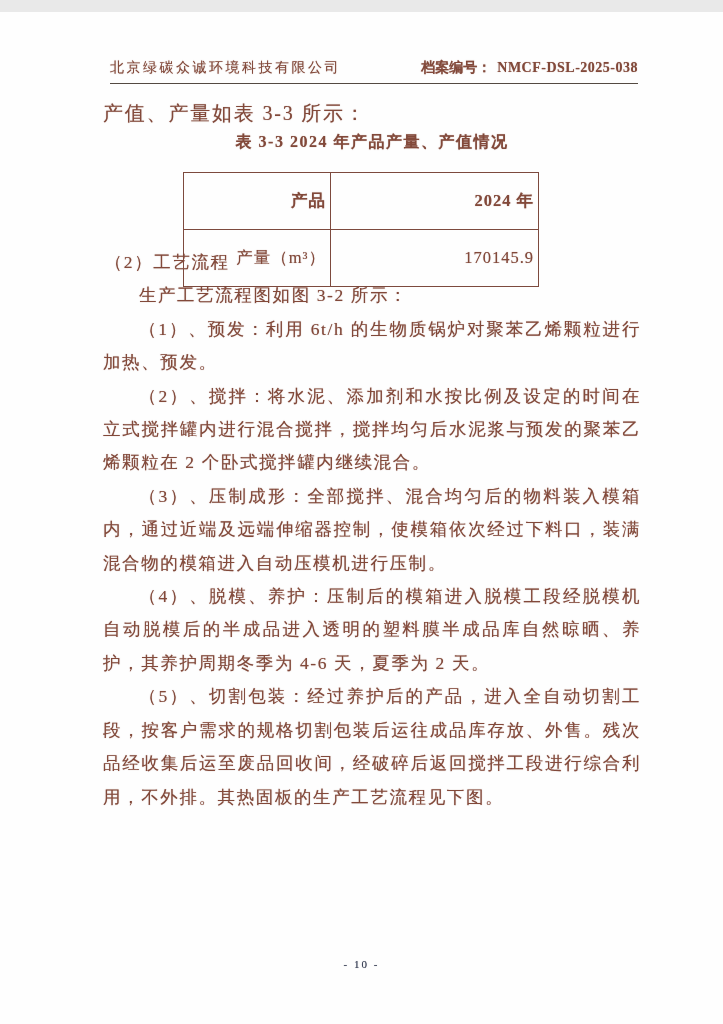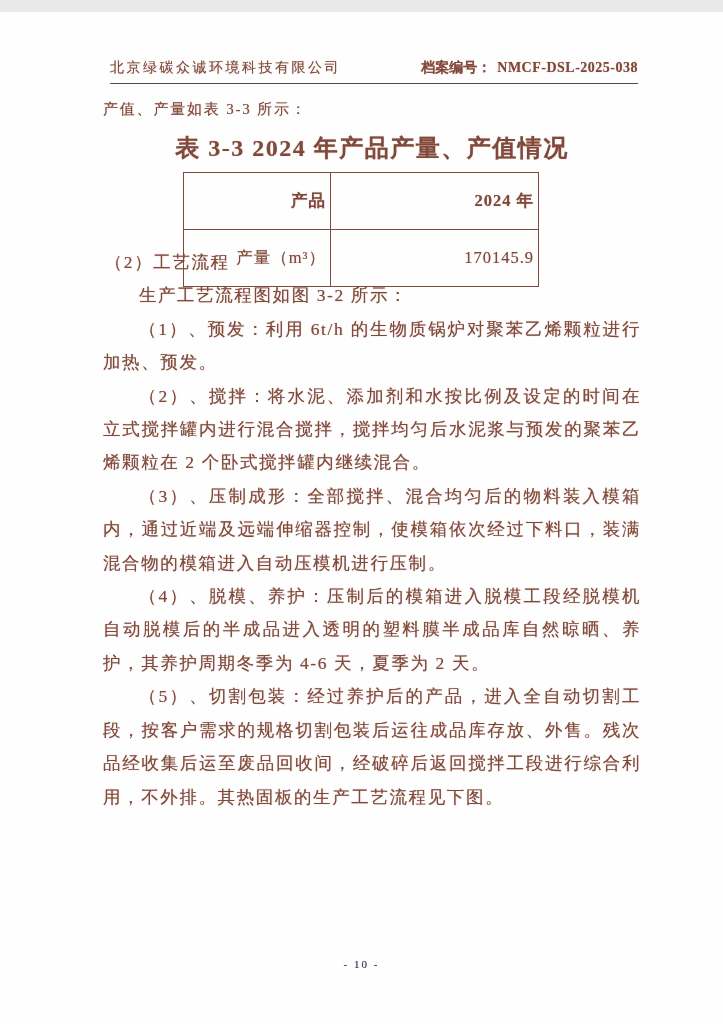--- a/index.html
+++ b/index.html
@@ -51,30 +51,30 @@
     height: 0;
     border-top: 1.6px solid #544a42;
   }
 
   
   .intro {
     position: absolute;
     top: 88px;
     left: 103px;
     width: 538px;
-    font-size: 15px;
+    font-size: 20px;
     letter-spacing: 1.8px;
   }
   .caption {
     position: absolute;
     top: 120px;
     left: 103px;
     width: 538px;
     text-align: center;
-    font-size: 24px;
+    font-size: 16px;
     font-weight: bold;
     letter-spacing: 1.5px;
   }
   table.data {
     position: absolute;
     top: 160px;
     left: 183px;
     width: 356px;
     border-collapse: collapse;
     font-size: 16.5px;

